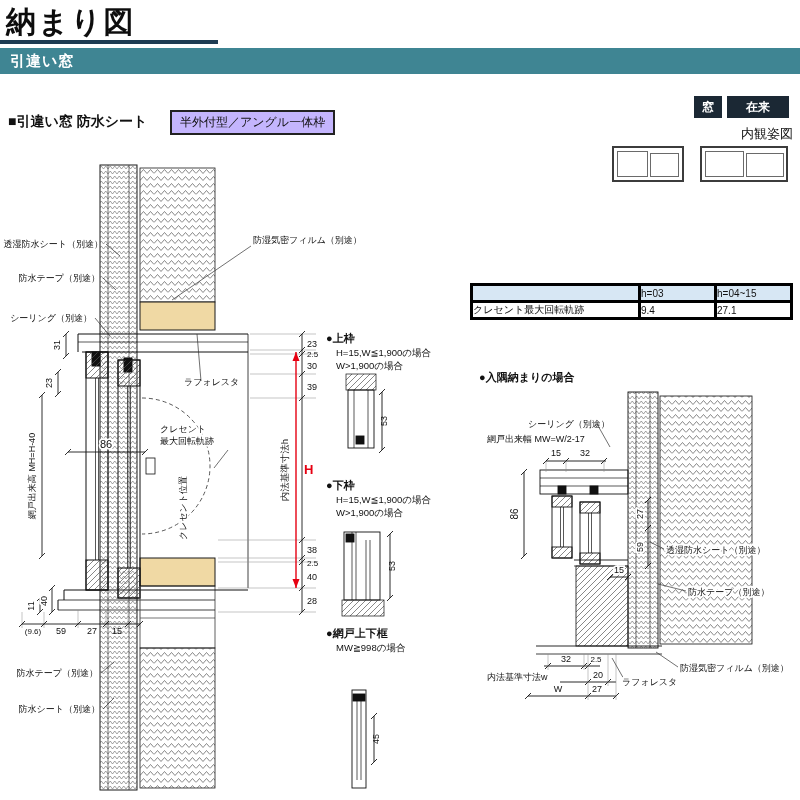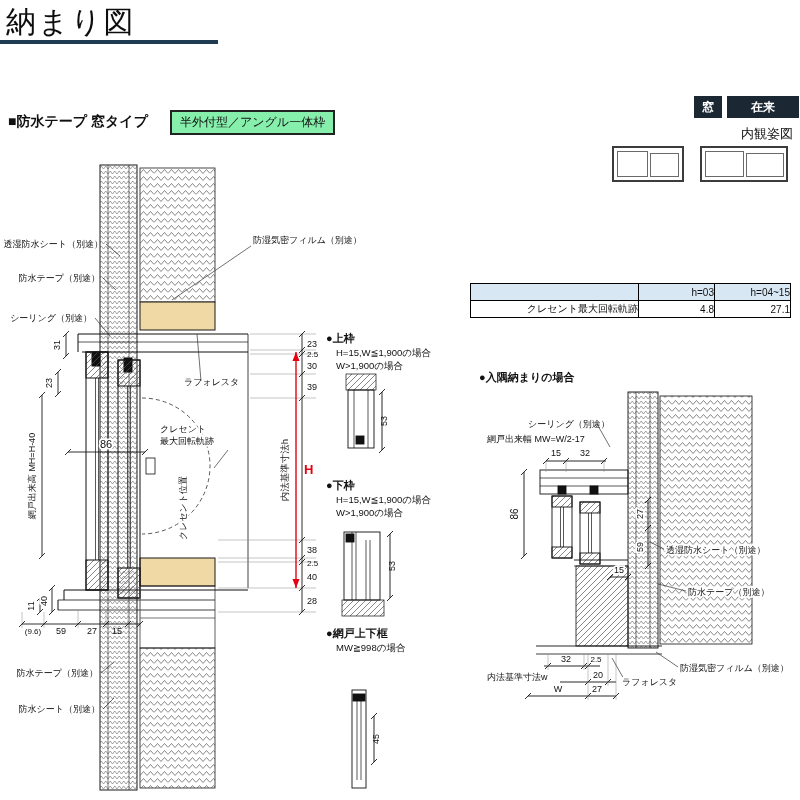--- a/index.html
+++ b/index.html
@@ -1,33 +1,33 @@
 <!DOCTYPE html>
 <html><head>
 <meta charset="utf-8">
 <style>
   *{margin:0;padding:0;box-sizing:border-box}
   html,body{background:#fff}
   body{font-family:"Liberation Sans","DejaVu Sans",sans-serif;color:#111}
   .page{position:relative;width:800px;height:800px;background:#fff;overflow:hidden}
-  h1.title{position:absolute;left:6px;top:2px;font-size:30px;font-weight:normal;letter-spacing:2px;color:#0d0d0d}
+  h1.title{position:absolute;left:6px;top:2px;font-size:30px;font-weight:bold;letter-spacing:2px;color:#0d0d0d}
   .title-rule{position:absolute;left:0;top:40px;width:218px;height:4px;background:#1f3c53}
   .banner{position:absolute;left:0;top:48px;width:800px;height:26px;background:#3f8593;color:#fff;
           font-size:15px;font-weight:bold;line-height:26px;padding-left:10px;letter-spacing:1px}
   .section-title{position:absolute;left:8px;top:113px;font-size:14px;font-weight:bold}
-  .type-box{position:absolute;left:170px;top:110px;border:2px solid #222;font-size:12px;padding:2px 8px;background:#86efac}
+  .type-box{position:absolute;left:170px;top:110px;border:2px solid #222;font-size:12px;padding:2px 8px;background:#c4b5fd}
   .badge{position:absolute;top:96px;height:22px;background:#1b2834;color:#fff;font-size:12px;font-weight:bold;
          text-align:center;line-height:22px}
   .badge.b1{left:694px;width:28px}
-  .badge.b2{left:727px;width:72px}
+  .badge.b2{left:727px;width:62px}
   .view-label{position:absolute;top:125px;left:741px;font-size:13px}
   .win-icon{position:absolute;border:2px solid #3c3c3c;background:#fff}
   .win-icon .pane{position:absolute;border:1px solid #6a6a6a}
   table.cres{position:absolute;left:470px;top:283px;border-collapse:collapse;font-size:10px}
-  table.cres th,table.cres td{border:1px solid #000000;height:17px;text-align:right;font-weight:normal;background:#fff}
+  table.cres th,table.cres td{border:3px solid #000000;height:17px;text-align:left;font-weight:normal;background:#fff}
   table.cres tr.hd th{background:#d7e7f4}
   table.cres .c0{width:168px}
   table.cres .cv{width:76px}
   svg.draw{position:absolute;left:0;top:0}
   svg text{font-family:"Liberation Sans","DejaVu Sans",sans-serif;fill:#111}
   .lb{font-size:9px}
   .dm{font-size:9px}
   .dms{font-size:8px}
   .bg{font-size:11px}
   .b10{font-size:10px}
@@ -36,47 +36,50 @@
   .hred{font-size:13px;font-weight:bold;fill:#e60012}
   .halo{stroke:#fff;stroke-width:3.5px;paint-order:stroke fill}
 </style>
 </head>
 <body>
 
 <div class="page">
 
   <h1 class="title">納まり図</h1>
   <div class="title-rule"></div>
+  <div class="banner">
+    <span>引違い窓</span>
+  </div>
 
   <span class="badge b1">窓</span>
   <span class="badge b2">在来</span>
   <div class="view-label">内観姿図</div>
 
   <div class="win-icon" style="left:612px;top:146px;width:72px;height:36px">
     <div class="pane" style="left:3px;top:3px;width:31px;height:26px"></div>
     <div class="pane" style="left:36px;top:5px;width:29px;height:24px"></div>
   </div>
   <div class="win-icon" style="left:700px;top:146px;width:88px;height:36px">
     <div class="pane" style="left:3px;top:3px;width:39px;height:26px"></div>
     <div class="pane" style="left:44px;top:5px;width:38px;height:24px"></div>
   </div>
 
-  <span class="section-title">■防水テープ 窓タイプ</span>
+  <span class="section-title">■引違い窓 防水シート</span>
   <span class="type-box">半外付型／アングル一体枠</span>
 
   <table class="cres">
     <tbody>
         <tr class="hd">
       <th class="c0"></th>
       <th class="cv">h=03</th>
       <th class="cv">h=04~15</th>
     </tr>
     <tr>
       <td class="c0">クレセント最大回転軌跡</td>
-      <td class="cv">4.8</td>
+      <td class="cv">9.4</td>
       <td class="cv">27.1</td>
     </tr>
   </tbody>
     </table>
 
   <svg class="draw" width="800" height="800" viewBox="0 0 800 800">
     <defs>
       <pattern id="pIns" width="14" height="7" patternUnits="userSpaceOnUse">
         <path d="M0,5.5 L3.5,1.5 L7,5.5 L10.5,1.5 L14,5.5" fill="none" stroke="#6a6a6a" stroke-width="0.8"></path>
       </pattern>

